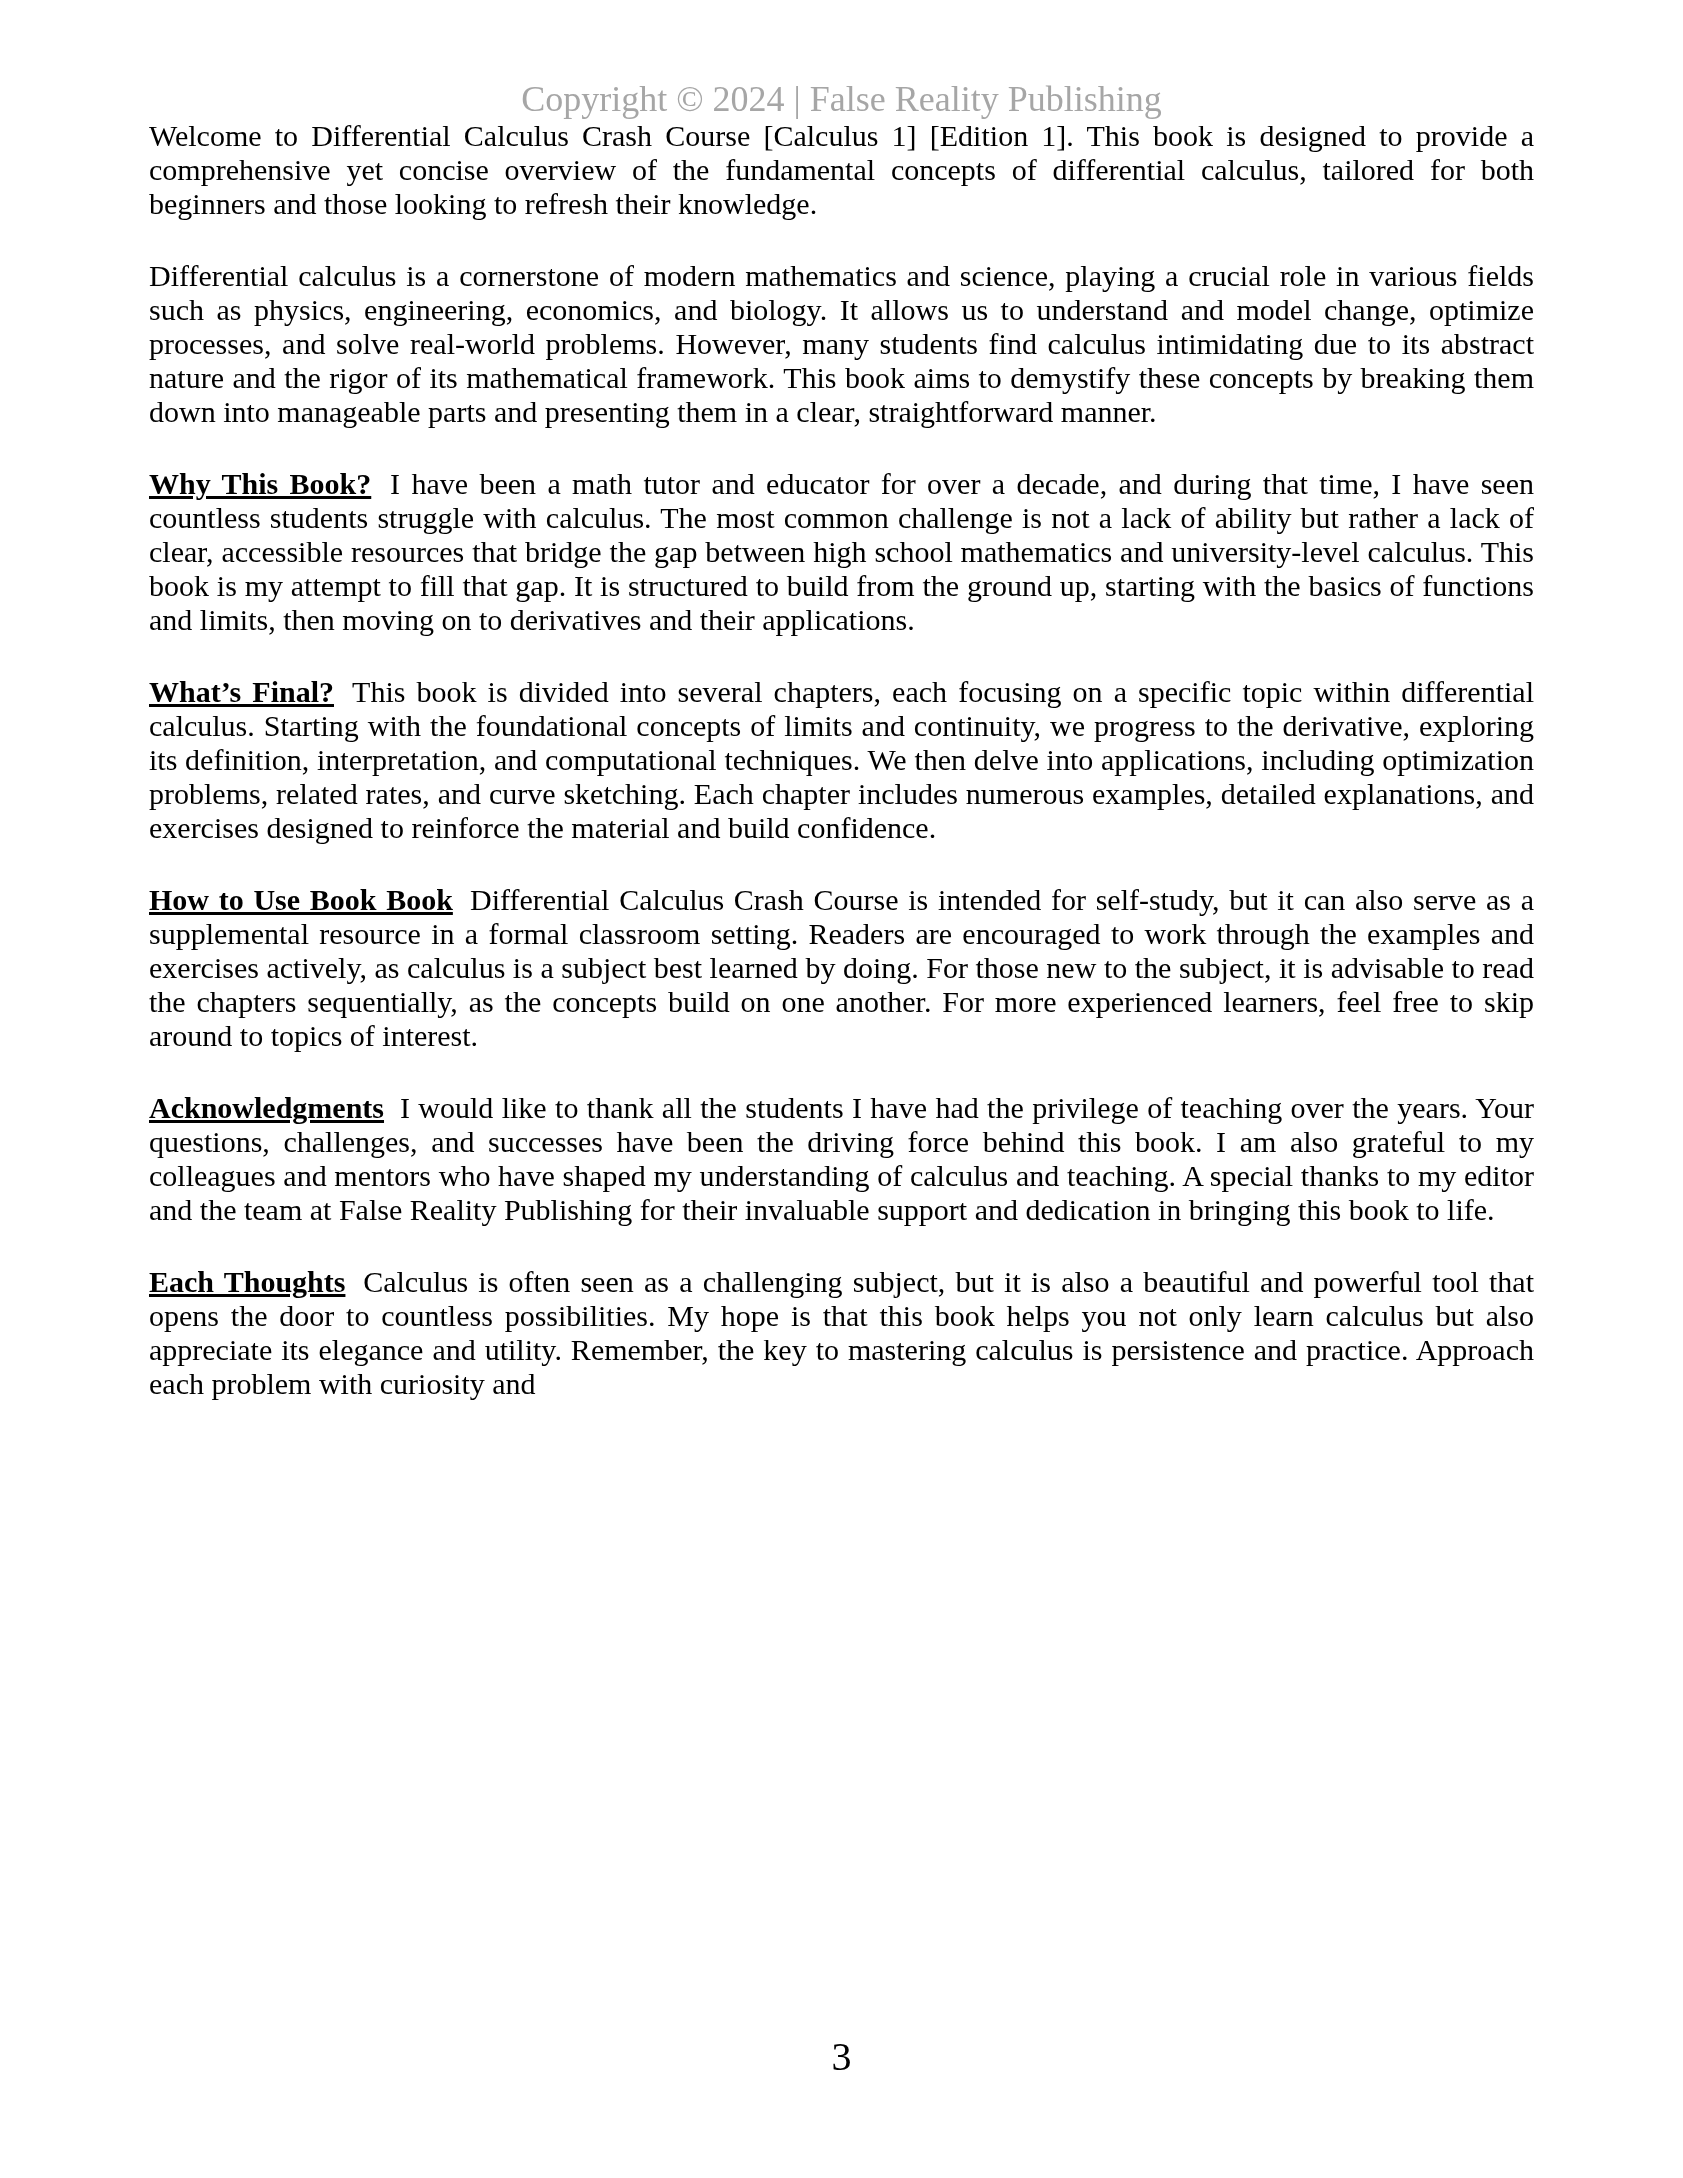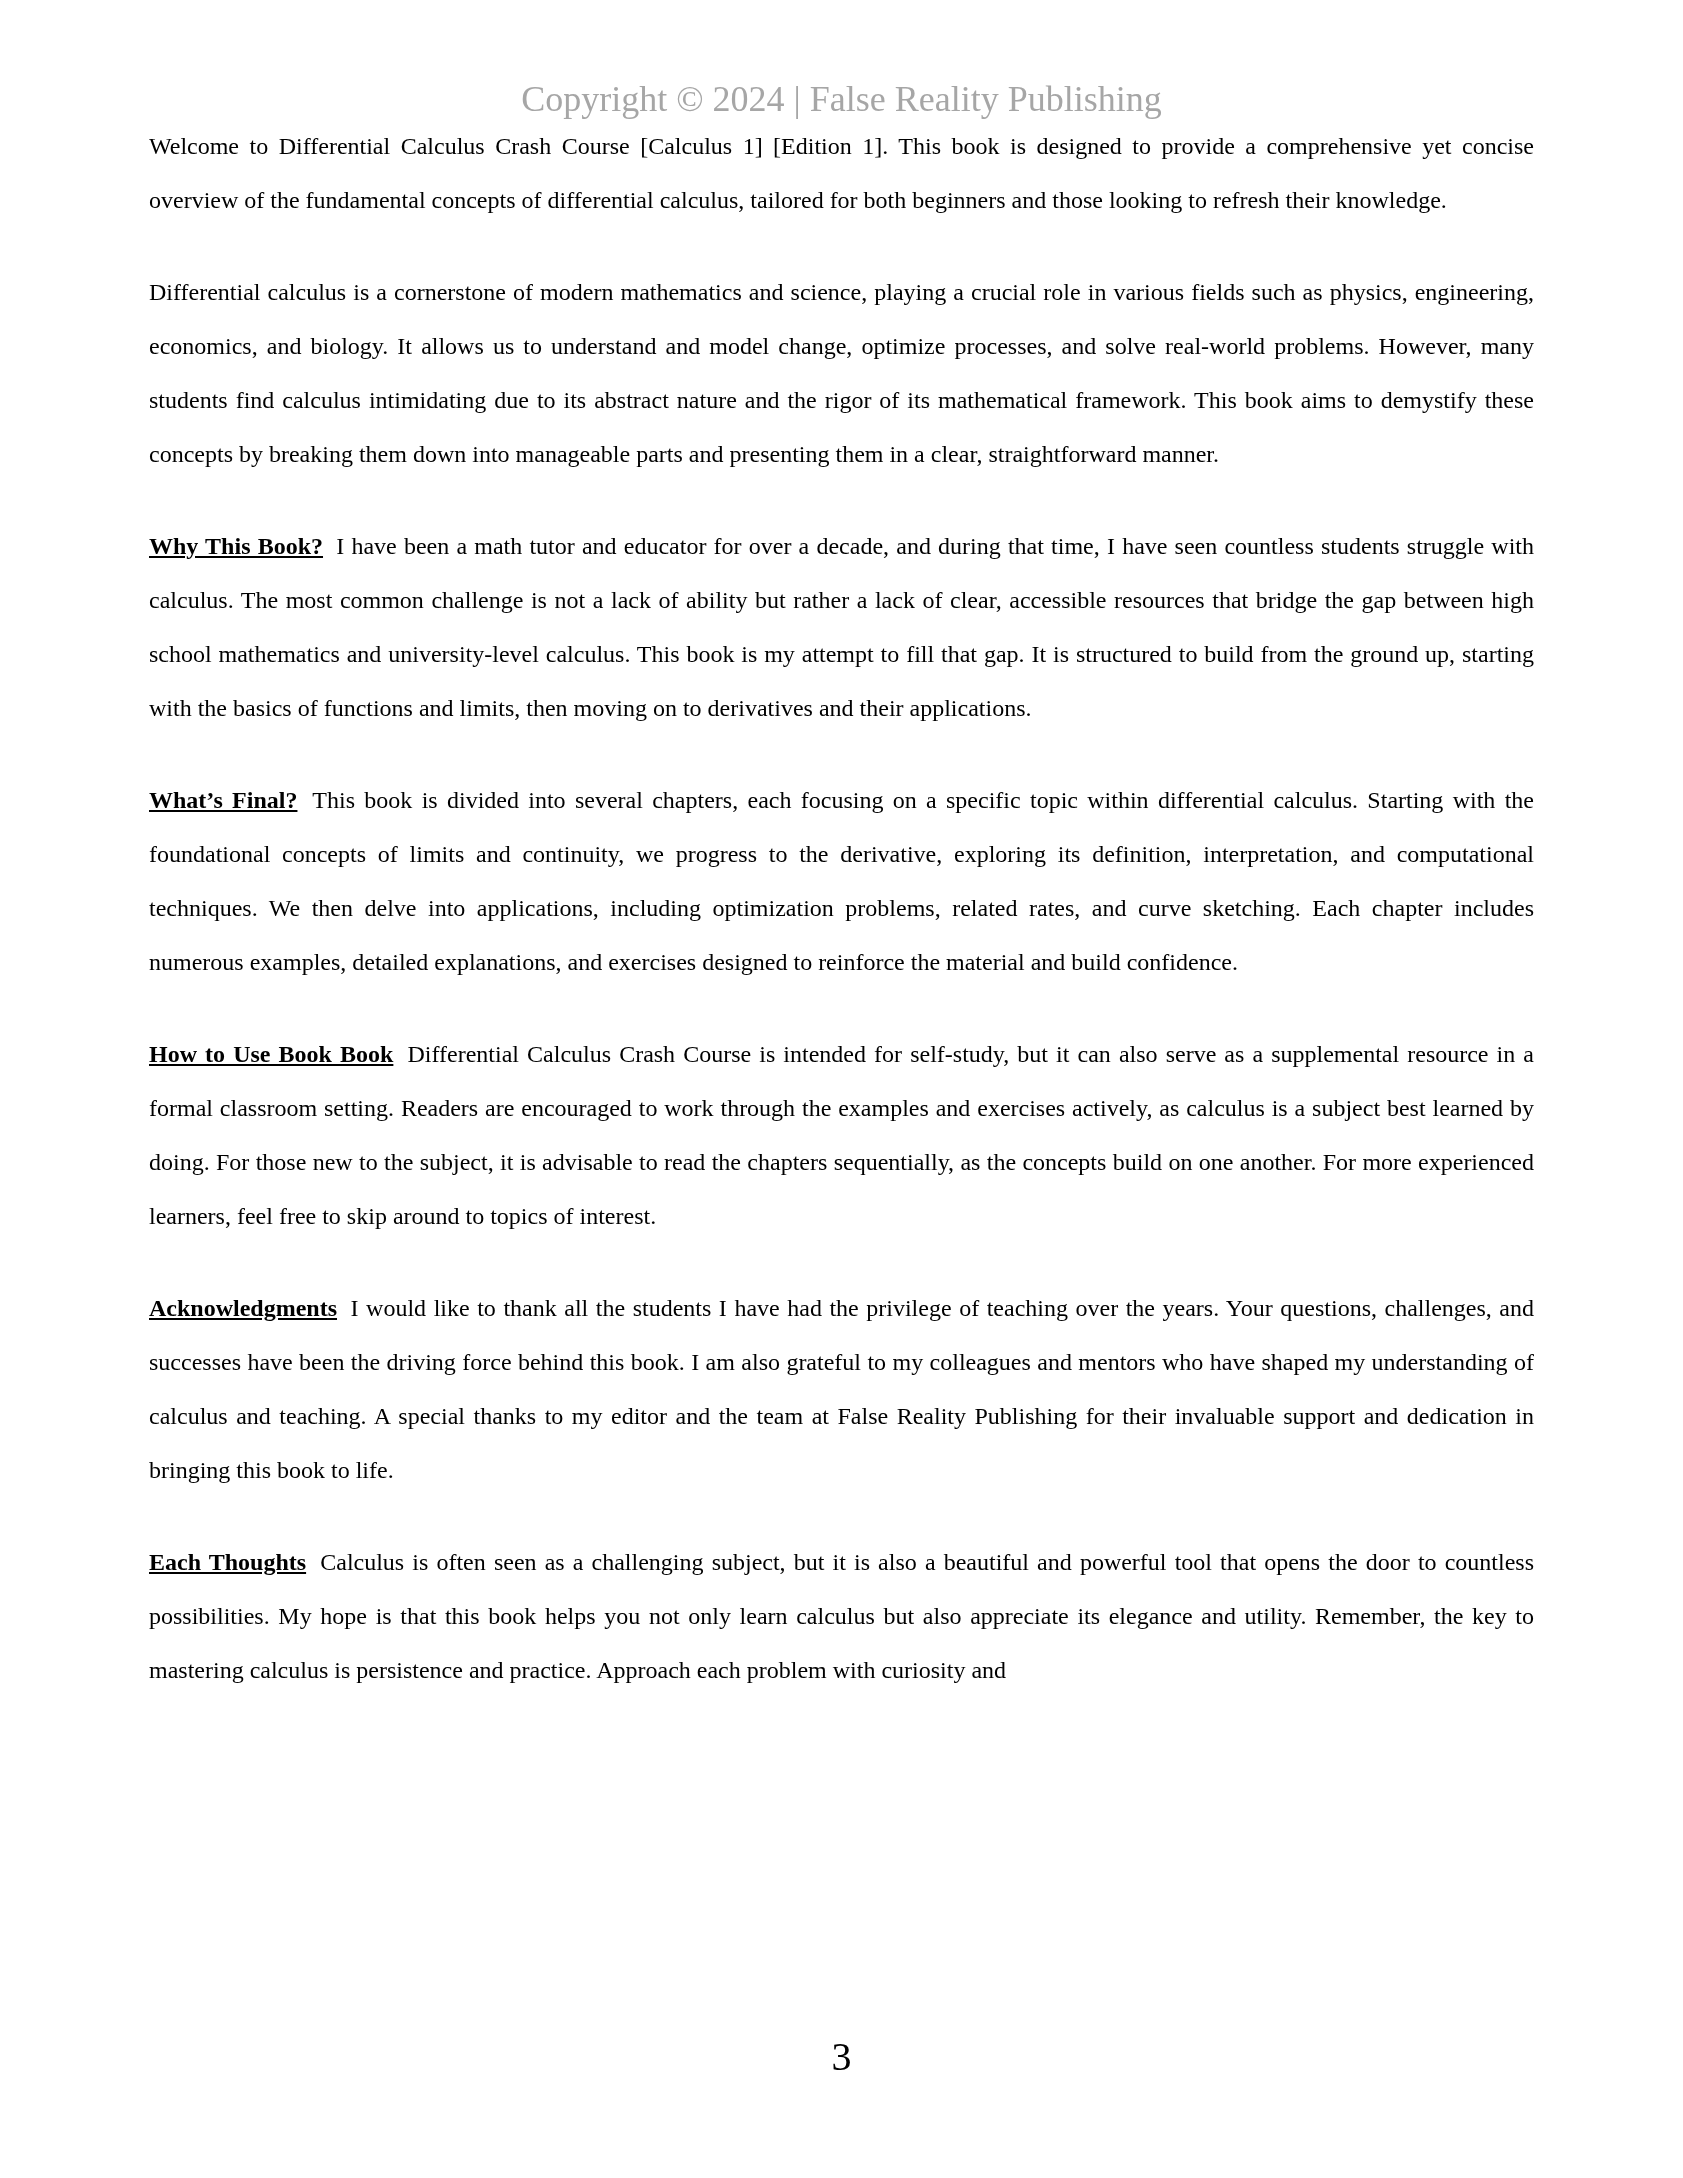--- a/index.html
+++ b/index.html
@@ -25,22 +25,22 @@
     color: #a6a6a6;
   }
   .title {
     text-align: center;
     font-size: 50px;
     line-height: 59px;
     font-weight: bold;
     margin: 24px 0 32px 0;
   }
   .para {
-    font-size: 24px;
-    line-height: 54px;
+    font-size: 30px;
+    line-height: 34px;
     text-align: justify;
     text-justify: inter-word;
     margin: 0 0 38px 0;
   }
   .para strong {
     font-weight: bold;
     margin-right: 0.25em;
     text-decoration: underline;
   }
   .para strong:empty {

